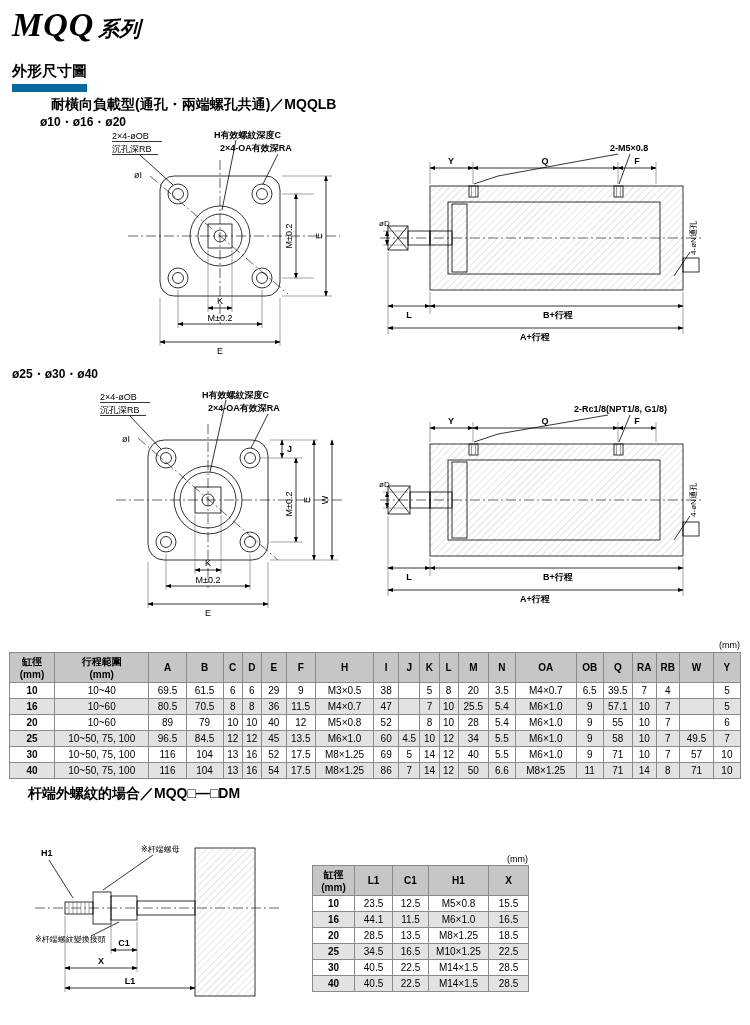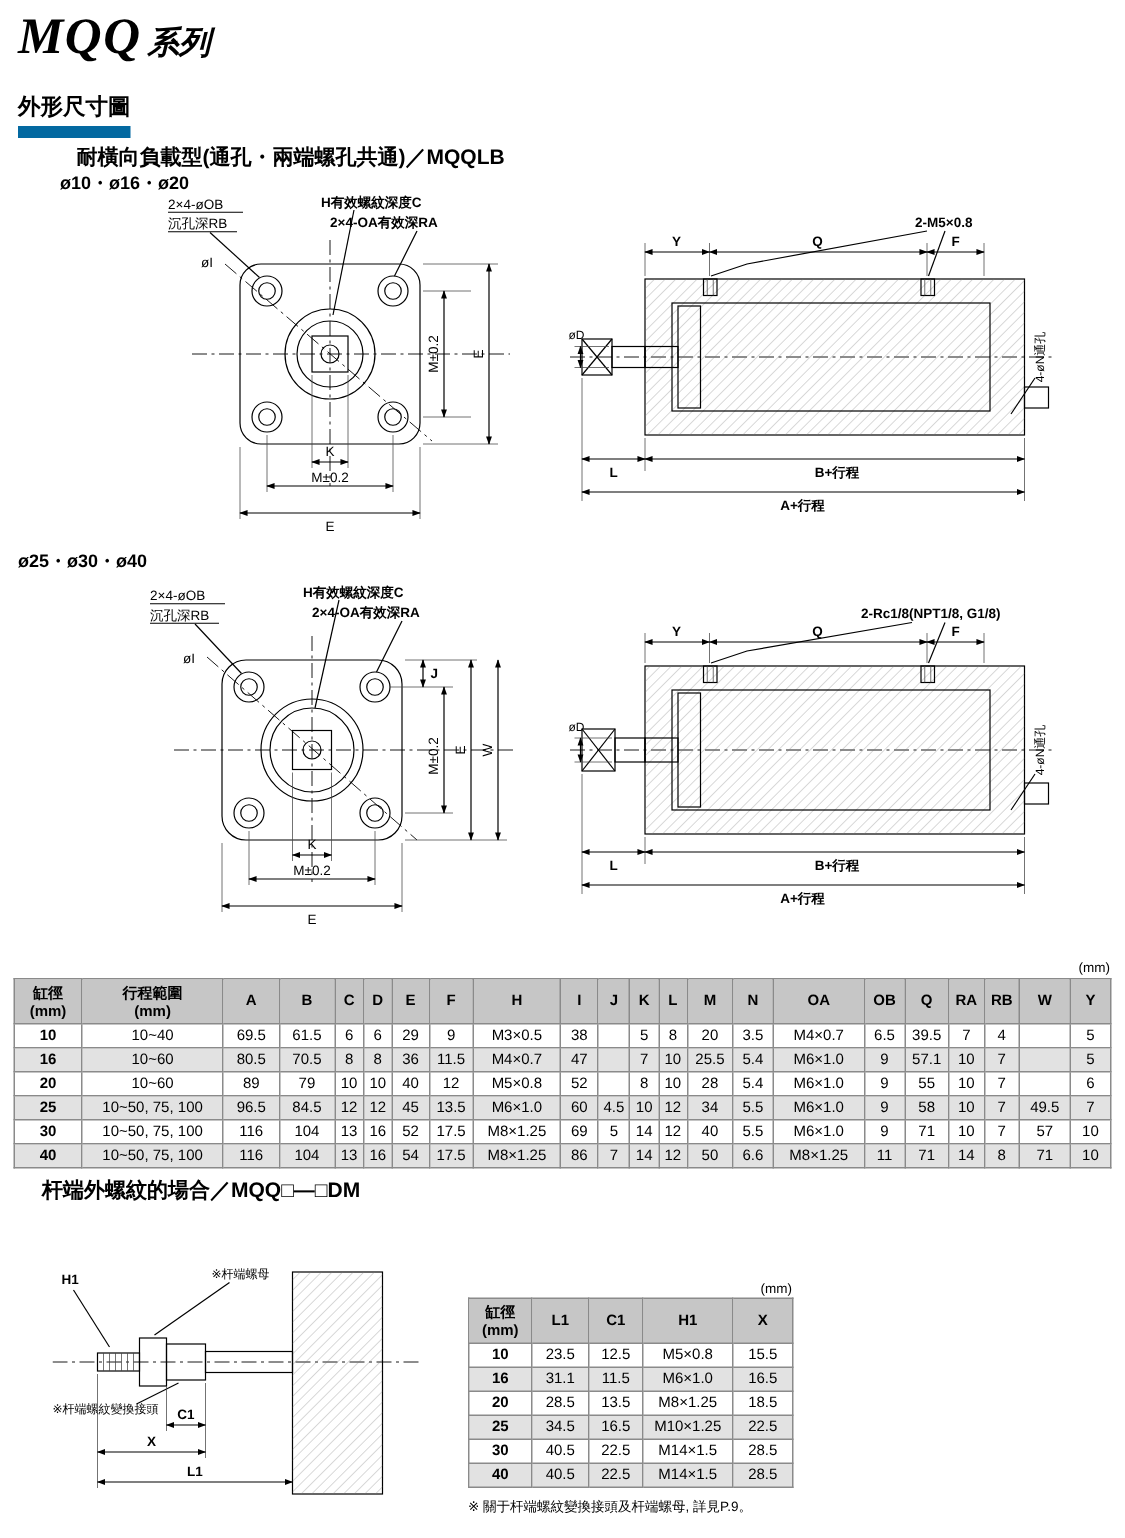--- a/index.html
+++ b/index.html
@@ -643,21 +643,21 @@
     <tbody>
         <tr>
           <td class="bore-col">10</td>
           <td>23.5</td>
           <td>12.5</td>
           <td>M5×0.8</td>
           <td>15.5</td>
         </tr>
         <tr>
           <td class="bore-col">16</td>
-          <td>31.1</td>
+          <td>44.1</td>
           <td>11.5</td>
           <td>M6×1.0</td>
           <td>16.5</td>
         </tr>
         <tr>
           <td class="bore-col">20</td>
           <td>28.5</td>
           <td>13.5</td>
           <td>M8×1.25</td>
           <td>18.5</td>
@@ -678,14 +678,13 @@
         </tr>
         <tr>
           <td class="bore-col">40</td>
           <td>40.5</td>
           <td>22.5</td>
           <td>M14×1.5</td>
           <td>28.5</td>
         </tr>
       </tbody>
   </table>
-  <div id="footnote">※ 關于杆端螺紋變換接頭及杆端螺母, 詳見P.9。</div>
 </div>
 
 </body></html>

